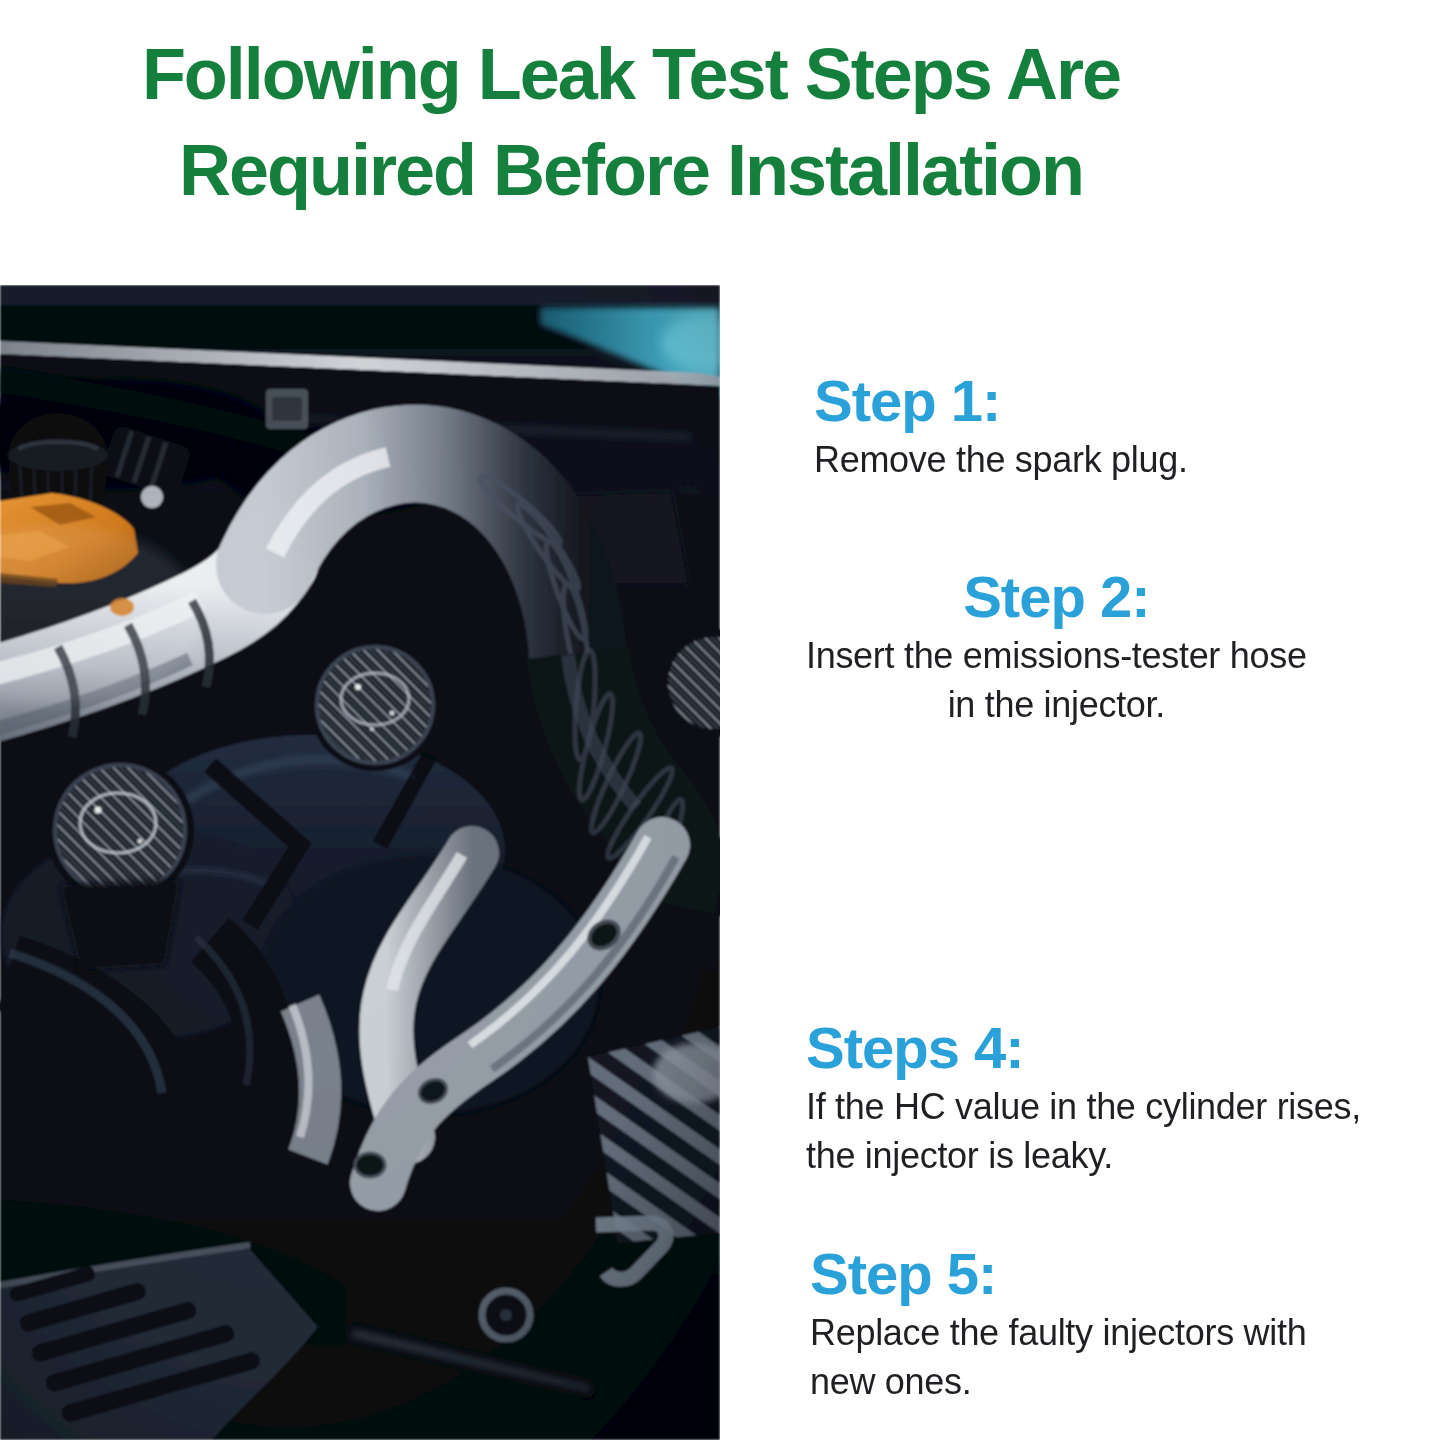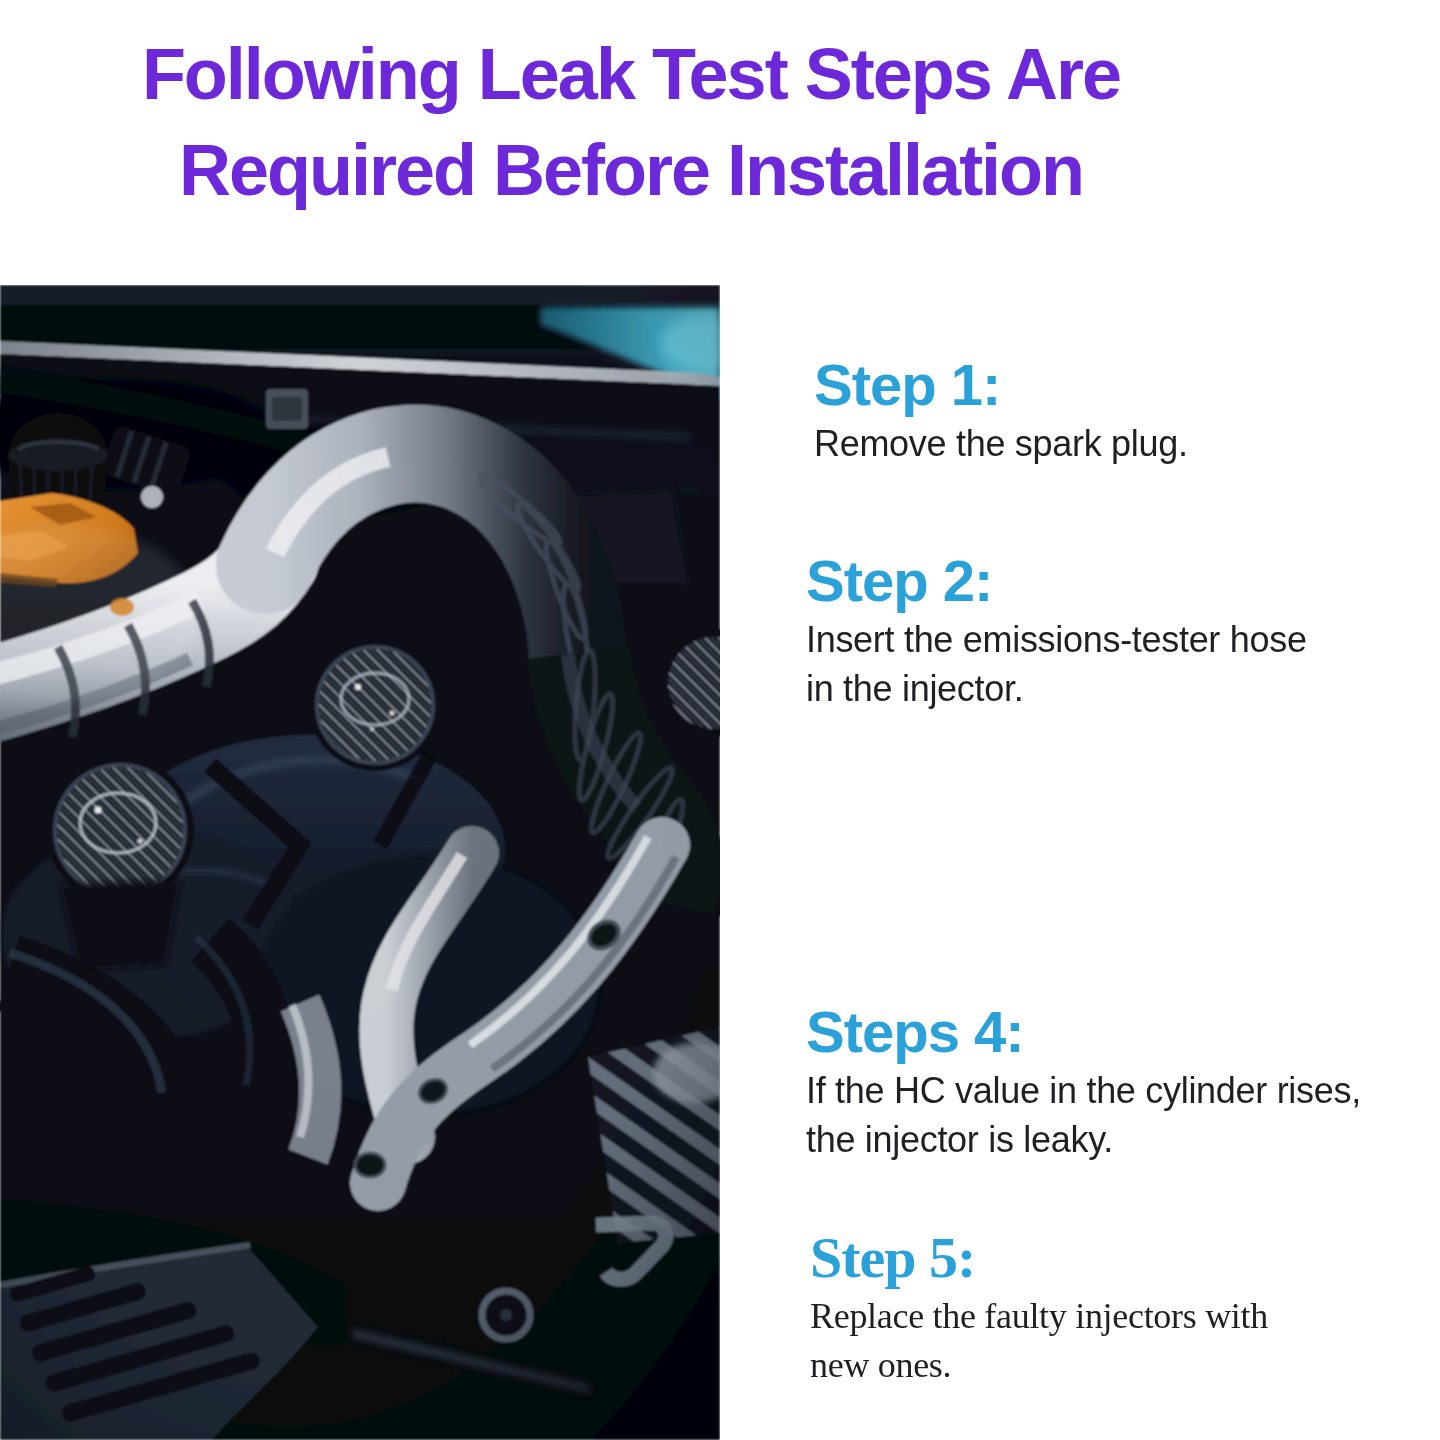--- a/index.html
+++ b/index.html
@@ -3,36 +3,36 @@
 <meta charset="utf-8">
 <style>
   html,body{margin:0;padding:0;background:#ffffff;}
   .canvas{
     position:relative;width:1440px;height:1440px;background:#ffffff;
     overflow:hidden;font-family:"Liberation Sans",sans-serif;
   }
   .title{
     position:absolute;top:0;left:0;width:1262px;padding-top:26px;
     text-align:center;font-weight:bold;font-size:72px;line-height:96px;
-    letter-spacing:-2px;color:#6d28d9;
+    letter-spacing:-2px;color:#15803d;
   }
   .photo{position:absolute;left:0;top:285px;width:720px;height:1155px;}
   .photo svg{display:block;}
-  .steps-col{position:absolute;left:806px;top:0;width:634px;height:1176px;}
+  .steps-col{position:absolute;left:806px;top:16px;width:634px;height:1176px;}
   .step{position:absolute;left:0;}
   .step h2{
     margin:0;font-size:58px;line-height:62px;font-weight:bold;
     color:#2aa2d9;letter-spacing:-1px;
   }
   .step p{
     margin:0;font-size:36px;line-height:49px;color:#1f2023;
     letter-spacing:-0.3px;white-space:nowrap;
   }
   .step .body{padding-top:3px;}
-  .s1{top:354px;left:8px;} .s2{top:550px;} .s3{top:753px;} .s4{top:1001px;} .s5{top:1227px;left:4px;font-family:Liberation Serif, serif;}
+  .s1{top:354px;left:8px;} .s2{top:550px;text-align:center;} .s3{top:753px;} .s4{top:1001px;} .s5{top:1227px;left:4px;}
 </style>
 </head>
 <body>
 
 <div class="canvas">
 
   <div class="title">
     <div>Following Leak Test Steps Are</div>
     <div>Required Before Installation</div>
   </div>

